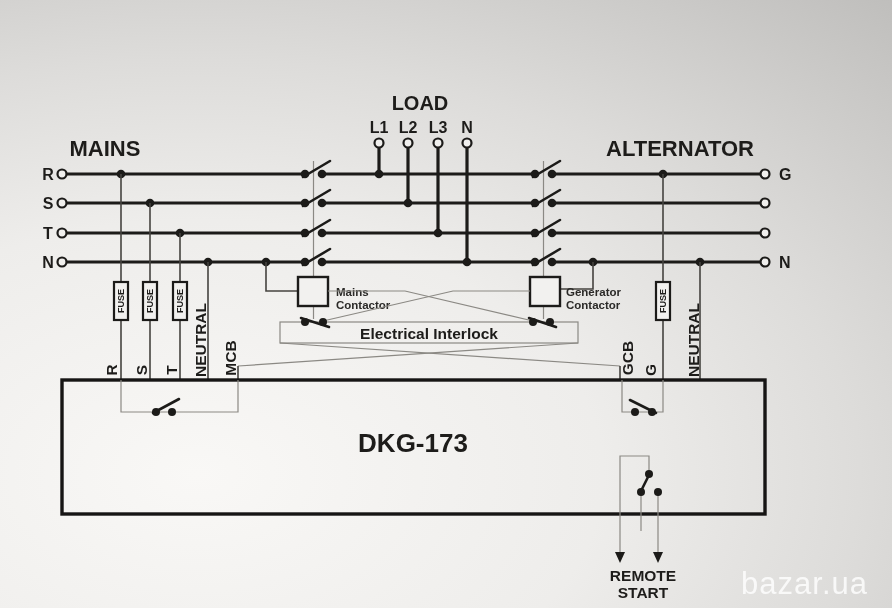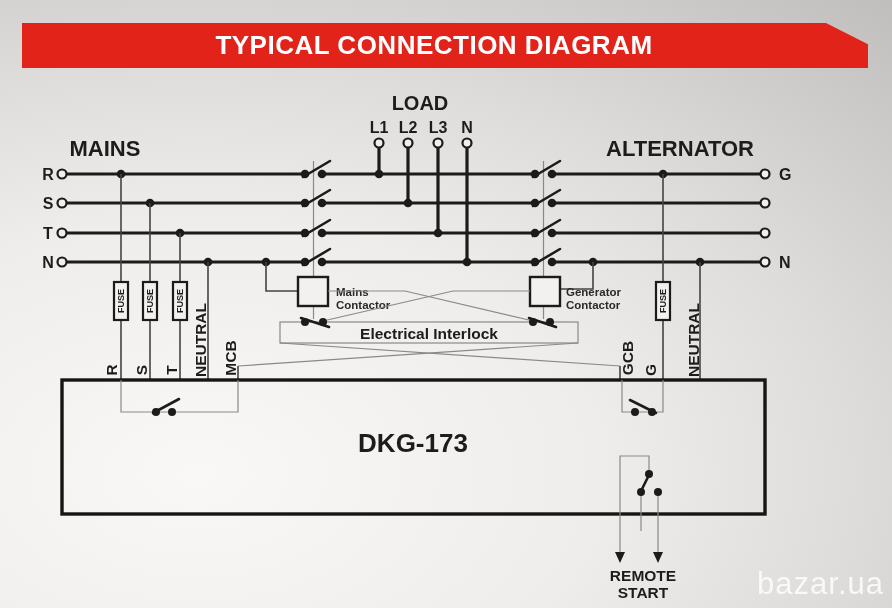--- a/index.html
+++ b/index.html
@@ -16,21 +16,21 @@
     background:#e2231a;
     clip-path:polygon(0 0, calc(100% - 42px) 0, 100% 47%, 100% 100%, 0 100%);
     display:flex;align-items:center;justify-content:center;
   }
   .banner span{
     color:#ffffff;font-size:26px;font-weight:bold;letter-spacing:0.5px;
     transform:translateX(-11px);
   }
   svg{position:absolute;left:0;top:0;}
   .watermark{
-    position:absolute;right:8px;bottom:6px;
+    position:absolute;right:24px;bottom:6px;
     color:rgba(255,255,255,0.8);font-size:31px;letter-spacing:1px;
   }
   
   .bus{stroke:#1c1b19;stroke-width:3.2;}
   .drop{stroke:#45433f;stroke-width:1.6;fill:none;}
   .ctl{stroke:#8b8984;stroke-width:1.2;fill:none;}
   .blade{stroke:#1c1b19;stroke-width:2.6;stroke-linecap:round;}
   .dot{fill:#1c1b19;}
   .term{fill:#f0efed;stroke:#1c1b19;stroke-width:2.2;}
   .boxthin{fill:none;stroke:#8b8984;stroke-width:1.2;}
@@ -40,23 +40,20 @@
   text{fill:#1d1c1a;font-family:"Liberation Sans","DejaVu Sans",sans-serif;font-weight:bold;}
   .t22{font-size:22px;} .t20{font-size:20px;} .t16{font-size:16px;}
   .t15{font-size:15.5px;} .t11{font-size:11.5px;fill:#2b2a28;} .t9{font-size:9px;}
   .t26{font-size:26px;}
 </style>
 </head>
 <body>
 
 <div class="stage">
 
-  <div class="banner">
-    <span>TYPICAL CONNECTION DIAGRAM</span>
-  </div>
 
   <svg width="892" height="608" viewBox="0 0 892 608">
 
     <text class="t22" x="105" y="156" text-anchor="middle">MAINS</text>
     <text class="t22" x="680" y="156" text-anchor="middle">ALTERNATOR</text>
     <text class="t20" x="420" y="110" text-anchor="middle">LOAD</text>
 
     <g>
       <text class="t16" x="379" y="133" text-anchor="middle">L1</text>
       <text class="t16" x="408" y="133" text-anchor="middle">L2</text>

